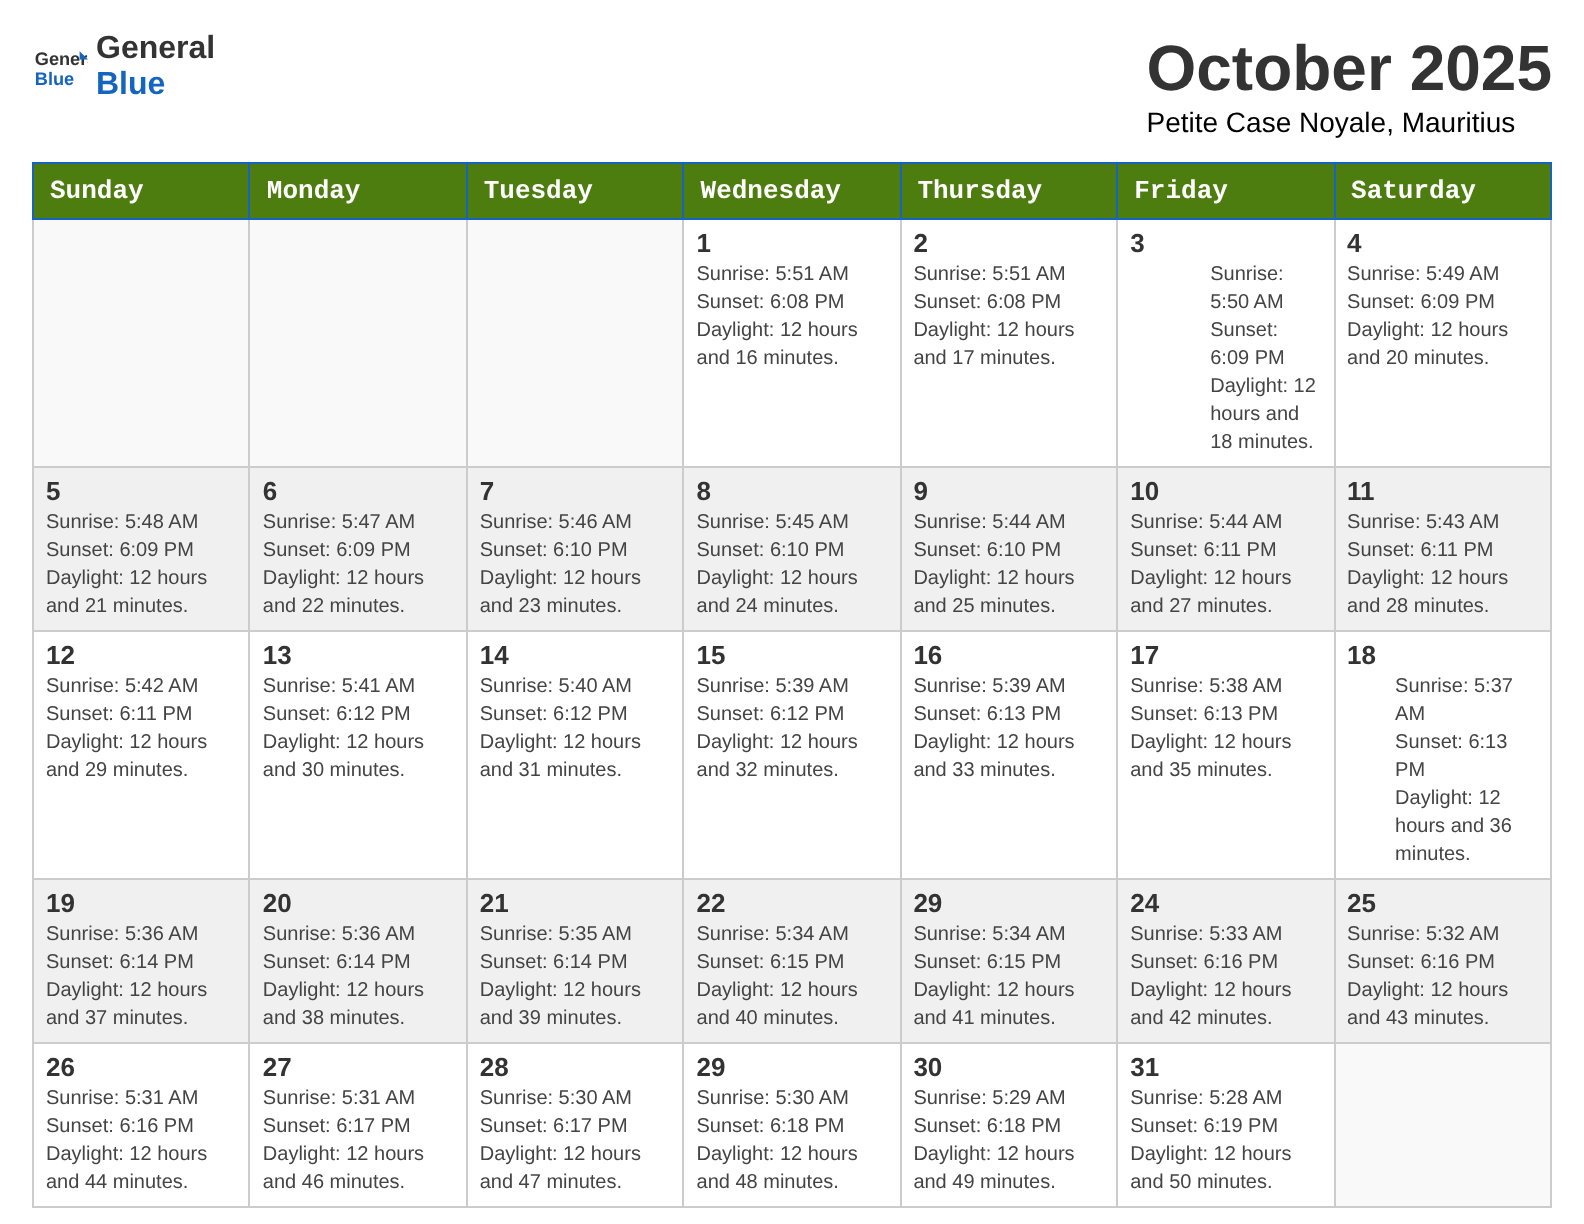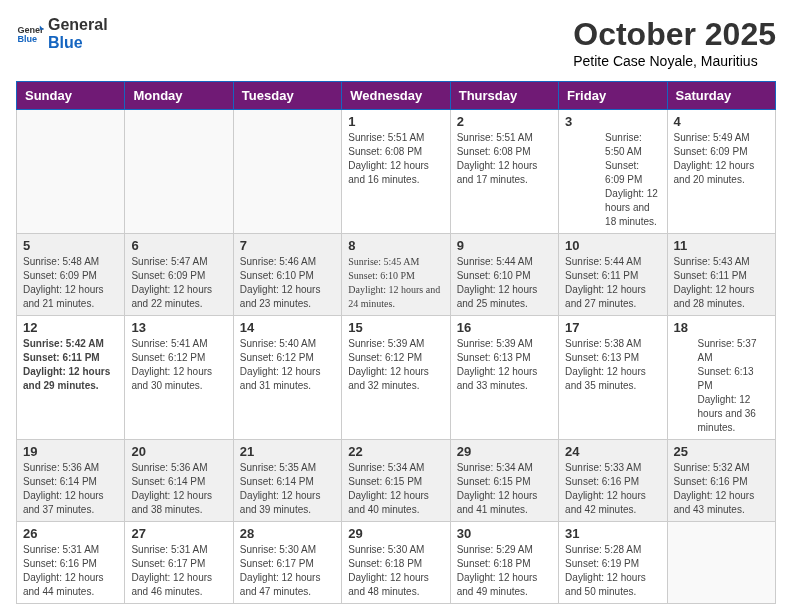--- a/index.html
+++ b/index.html
@@ -36,26 +36,27 @@
     .location-title {
       font-size: 14px;
       color: #000000;
     }
     .calendar {
       width: 100%;
       border-collapse: collapse;
       border: 1px solid #ccc;
     }
     .calendar th {
-      background-color: #701a75;
+      background-color: #4d7c0f;
       color: #fff;
       text-align: left;
       padding: 6px 8px;
       font-size: 13px;
       border: 1px solid #1565c0;
+      font-family: Liberation Mono, monospace;
     }
     .calendar td {
       border: 1px solid #ccc;
       vertical-align: top;
       padding: 4px 6px;
       width: 108px;
       min-height: 80px;
       font-size: 10.5px;
       color: #333;
       background: #fff;
@@ -156,21 +157,21 @@
 Daylight: 12 hours and 22 minutes.</div>
         </td>
         <td>
           <span class="day-number">7</span>
           <div class="day-detail" style="white-space: pre-line;">Sunrise: 5:46 AM
 Sunset: 6:10 PM
 Daylight: 12 hours and 23 minutes.</div>
         </td>
         <td>
           <span class="day-number">8</span>
-          <div class="day-detail" style="white-space: pre-line; font-family: Liberation Serif, serif;">Sunrise: 5:45 AM
+          <div class="day-detail" style="white-space: pre-line;">Sunrise: 5:45 AM
 Sunset: 6:10 PM
 Daylight: 12 hours and 24 minutes.</div>
         </td>
         <td>
           <span class="day-number">9</span>
           <div class="day-detail" style="white-space: pre-line;">Sunrise: 5:44 AM
 Sunset: 6:10 PM
 Daylight: 12 hours and 25 minutes.</div>
         </td>
         <td>
@@ -182,21 +183,21 @@
         <td>
           <span class="day-number">11</span>
           <div class="day-detail" style="white-space: pre-line;">Sunrise: 5:43 AM
 Sunset: 6:11 PM
 Daylight: 12 hours and 28 minutes.</div>
         </td>
       </tr>
       <tr>
         <td>
           <span class="day-number">12</span>
-          <div class="day-detail" style="white-space: pre-line; font-weight: bold;">Sunrise: 5:42 AM
+          <div class="day-detail" style="white-space: pre-line;">Sunrise: 5:42 AM
 Sunset: 6:11 PM
 Daylight: 12 hours and 29 minutes.</div>
         </td>
         <td>
           <span class="day-number">13</span>
           <div class="day-detail" style="white-space: pre-line;">Sunrise: 5:41 AM
 Sunset: 6:12 PM
 Daylight: 12 hours and 30 minutes.</div>
         </td>
         <td>

